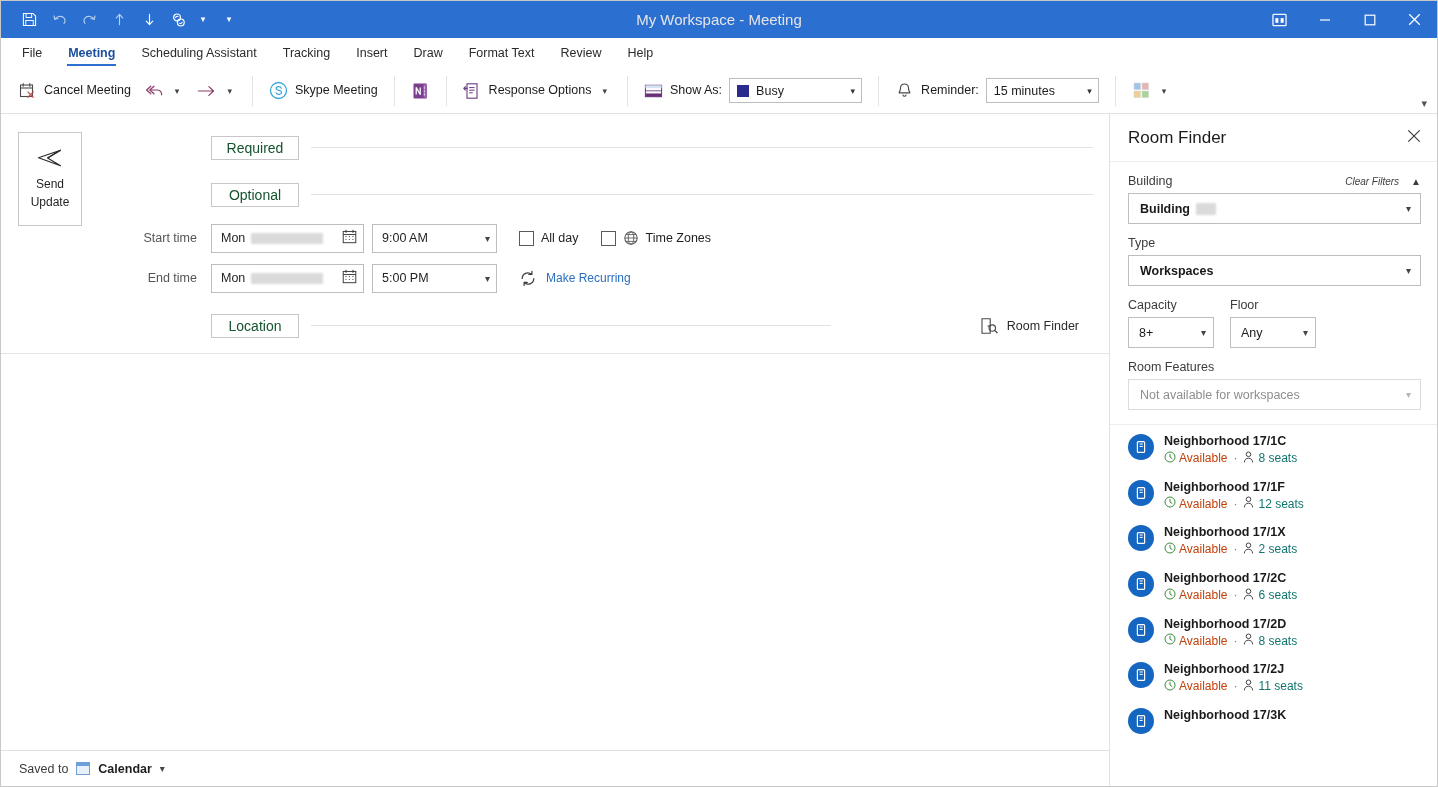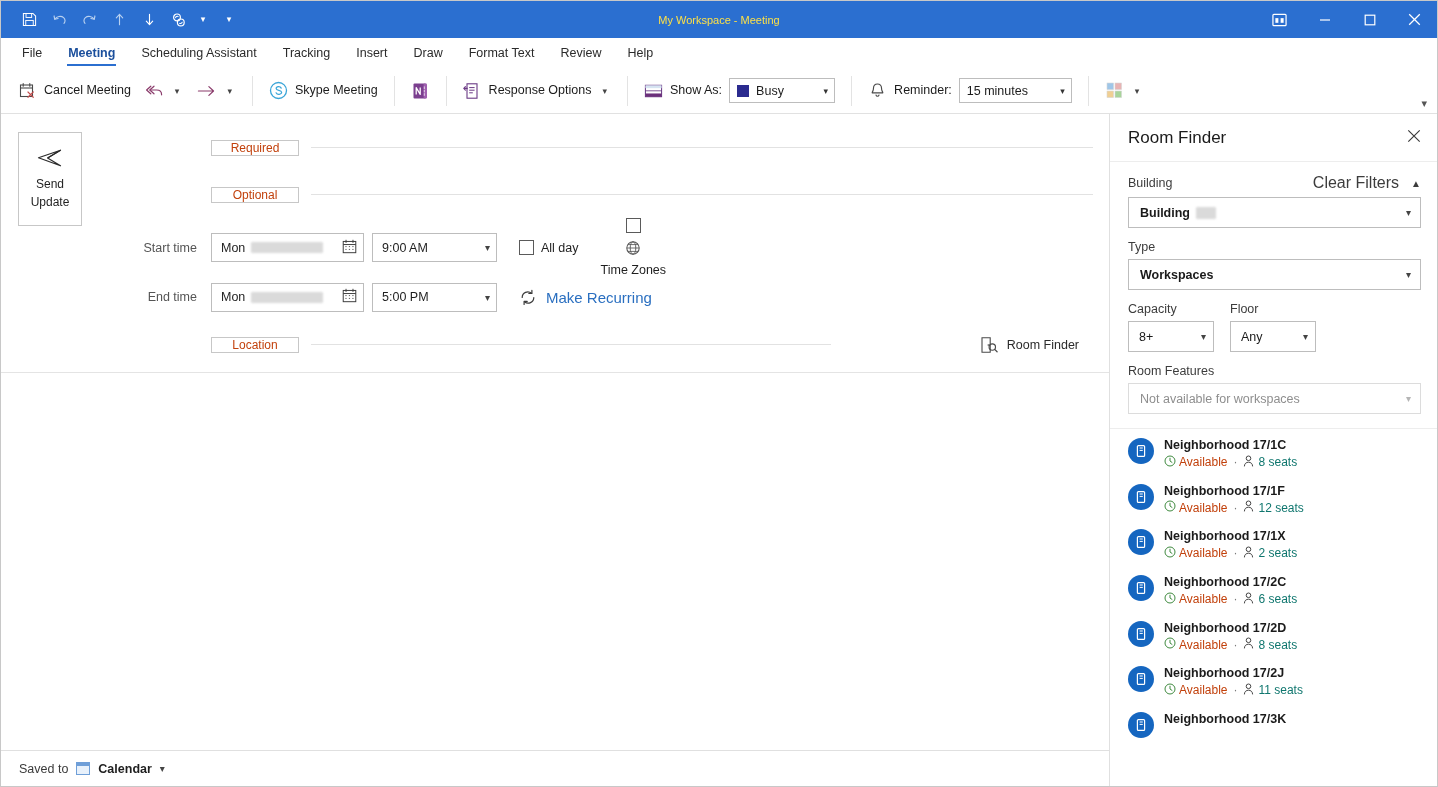--- a/index.html
+++ b/index.html
@@ -33,21 +33,21 @@
     display: flex; align-items: center; justify-content: center;
     color: #ffffff; font-size: 14px; line-height: 1;
     border-radius: 2px; cursor: default;
   }
   .qat-btn.dim { color: #b8d1f0; }
   .qat-btn svg { display: block; }
   .qat-caret { font-size: 9px; width: 16px; }
   .title-text {
     position: absolute; left: 0; right: 0; top: 0; bottom: 0;
     display: flex; align-items: center; justify-content: center;
-    font-size: 11px; color: #fde047; pointer-events: none;
+    font-size: 15px; color: #e5e5e5; pointer-events: none;
   }
   .win-ctl { margin-left: auto; display: flex; align-items: center; height: 37px; z-index: 2; }
   .win-btn {
     width: 45px; height: 37px;
     display: flex; align-items: center; justify-content: center;
     color: #fff; font-size: 13px;
   }
   .win-btn.close { font-size: 16px; }
 
   
@@ -122,43 +122,43 @@
   }
   .send-btn .sicon { margin-bottom: 2px; }
 
   .form-rows { flex: 1 1 auto; min-width: 0; padding-right: 16px; }
   .frow { display: flex; align-items: center; min-height: 40px; }
   .flabel {
     width: 112px; flex: 0 0 112px; text-align: right;
     font-size: 12.5px; color: #555; padding-right: 14px;
   }
   .fbtn {
-    width: 88px; flex: 0 0 88px; height: 16px; margin-right: 12px;
+    width: 88px; flex: 0 0 88px; height: 24px; margin-right: 12px;
     border: 1px solid #c7c7c7; background: #fff;
     display: flex; align-items: center; justify-content: center;
-    font-size: 12px; color: #c2410c;
+    font-size: 14px; color: #14532d;
   }
   .fline { flex: 1 1 auto; border-bottom: 1px solid #e2e2e2; height: 100%; min-width: 0; }
   .title-val { font-size: 20px; color: #1b1b1b; padding-left: 2px; }
 
   .field-box {
     display: inline-flex; align-items: center;
     height: 29px; border: 1px solid #bdbdbd; background: #fff;
     font-size: 12.5px; color: #1f1f1f;
     padding: 0 6px 0 9px; justify-content: space-between;
   }
   .date-box { width: 153px; margin-right: 8px; }
   .time-box { width: 125px; margin-right: 22px; }
   .redact { display: inline-block; height: 11px; background: #dadada; border-radius: 1px; margin-left: 6px; filter: blur(1.2px); }
   .cal-ico { color: #3c3c3c; }
 
   .chkrow { display: flex; align-items: center; gap: 7px; font-size: 12.5px; color: #1f1f1f; }
   .chk { width: 15px; height: 15px; border: 1px solid #5a5a5a; background: #fff; display: inline-block; }
-  .gap22 { margin-left: 22px; flex-direction: column; }
-  .recur { display: flex; align-items: center; gap: 9px; font-size: 15px; color: #2a6fc0; }
+  .gap22 { margin-left: 22px; }
+  .recur { display: flex; align-items: center; gap: 9px; font-size: 12px; color: #2a6fc0; }
   .roomfinder-link {
     display: flex; align-items: center; gap: 9px;
     font-size: 12.5px; color: #2b2b2b; margin-left: auto; padding-right: 14px;
   }
   .notes-area { flex: 1 1 auto; background: #fff; min-height: 0; }
 
   .statusbar {
     height: 36px; flex: 0 0 36px;
     border-top: 1px solid #e0e0e0;
     display: flex; align-items: center;
@@ -180,21 +180,21 @@
     height: 48px; flex: 0 0 48px;
     display: flex; align-items: center;
     padding: 0 16px 0 18px;
     border-bottom: 1px solid #ededed;
   }
   .rf-title { font-size: 17px; color: #1b1b1b; }
   .rf-close { margin-left: auto; font-size: 15px; color: #3a3a3a; }
   .rf-filters { padding: 12px 16px 14px 18px; border-bottom: 1px solid #ededed; }
   .rf-labelrow { display: flex; align-items: center; margin-bottom: 5px; }
   .rf-lab { font-size: 12.5px; color: #3c3c3c; }
-  .rf-clear { margin-left: auto; font-size: 16px; color: #3c3c3c; }
+  .rf-clear { margin-left: auto; font-size: 10px; color: #3c3c3c; font-style: italic; }
   .rf-chev { margin-left: 12px; font-size: 10px; color: #3c3c3c; }
   .rf-select {
     width: 100%; height: 31px;
     border: 1px solid #bdbdbd; background: #fff;
     display: flex; align-items: center; justify-content: space-between;
     padding: 0 9px 0 11px;
     font-size: 12.5px; color: #1a1a1a; font-weight: bold;
   }
   .rf-select .cc { font-size: 10px; color: #444; font-weight: normal; }
   .rf-select.disabled { color: #8e8e8e; font-weight: normal; border-color: #dcdcdc; }
@@ -383,21 +383,21 @@
     <div class="rb-item">
       <span class="rb-icon">
         <svg width="20" height="16" viewBox="0 0 20 16">
             <rect x="1.5" y="2" width="17" height="12" fill="none" stroke="#6b3a85" stroke-width="1.1"></rect>
             <rect x="1.5" y="2" width="17" height="3" fill="#d6e4f2"></rect>
             <rect x="1.5" y="10.6" width="17" height="3.4" fill="#6b2f7a"></rect>
             <path d="M1.5 7.8h17" stroke="#6b3a85" stroke-width="0.9"></path>
           </svg>
       </span>
       <span class="rb-label">Show As:</span>
-      <span class="combo" style="width:106px;">
+      <span class="combo" style="width:133px;">
         <span class="cv">
           <span class="busy-sw"></span>
           <span>Busy</span>
         </span>
         <span class="cc">▾</span>
       </span>
     </div>
 
     <div class="rb-sep"></div>
 

